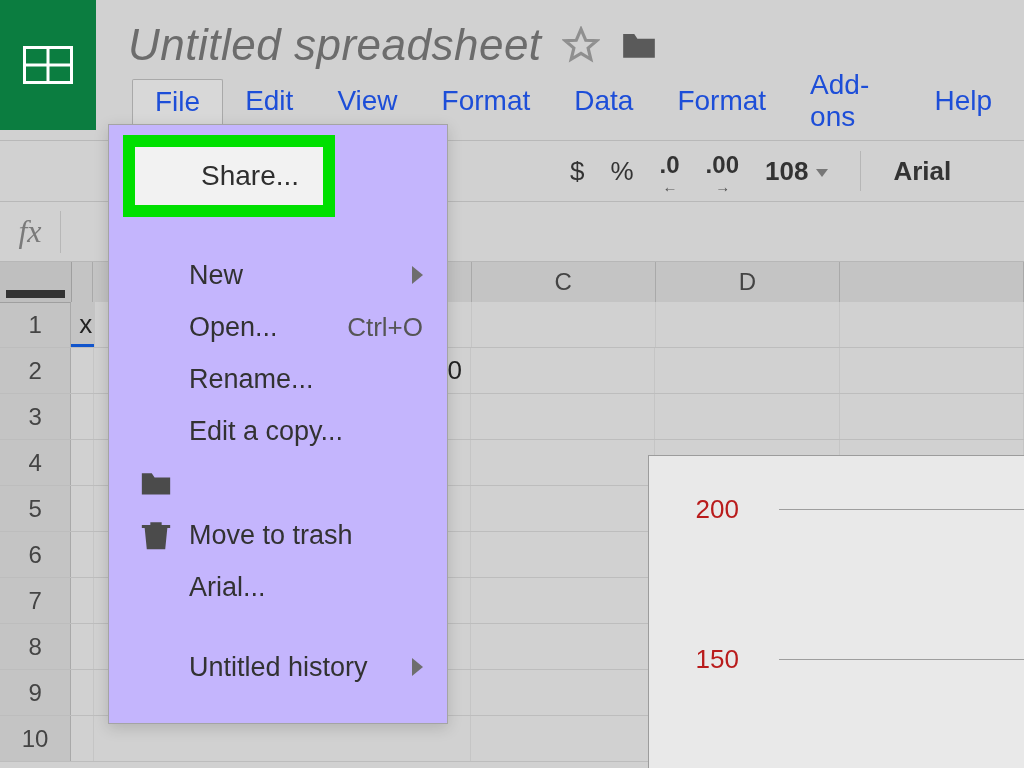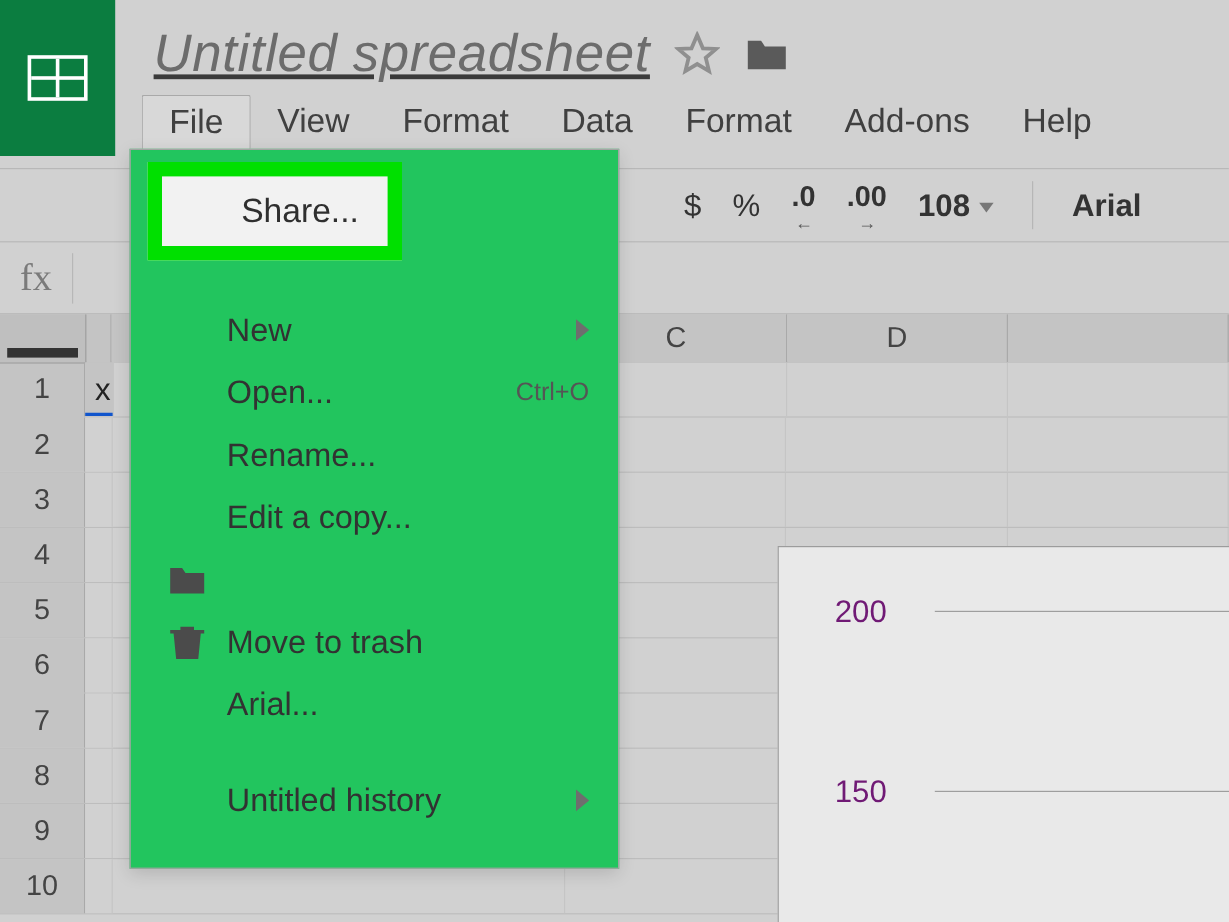--- a/index.html
+++ b/index.html
@@ -30,38 +30,38 @@
   }
   .logo-grid::before, .logo-grid::after {
     content: ""; position: absolute; background: #ffffff;
   }
   .logo-grid::before { left: 50%; top: 0; bottom: 0; width: 3px; transform: translateX(-50%); }
   .logo-grid::after  { top: 50%; left: 0; right: 0; height: 3px; transform: translateY(-50%); }
 
   .doc-title-row {
     position: absolute;
     left: 128px; top: 18px; right: 20px; height: 54px;
-    display: flex; align-items: center; gap: 20px; text-decoration: underline;
+    display: flex; align-items: center; gap: 20px;
   }
   .doc-title {
     font-size: 44px;
     font-style: italic;
     color: #6c6c6c;
     font-weight: 400;
     letter-spacing: 0.5px;
   }
   .star-icon svg { width: 38px; height: 38px; display:block; }
   .folder-icon svg { width: 38px; height: 34px; display:block; }
 
   .menubar {
     position: absolute;
-    left: 118px; top: 78px; right: 10px; height: 46px;
+    left: 132px; top: 78px; right: 10px; height: 46px;
     display: flex; align-items: center; gap: 0;
     font-size: 28px;
-    color: #404040;
+    color: #1d4ed8;
   }
   .menubar .menu-item {
     padding: 6px 22px;
     cursor: default;
   }
   .menubar .menu-item.active {
     background: #d8d8d8;
     border: 1px solid #a9a9a9;
     border-bottom: none;
     border-radius: 2px 2px 0 0;
@@ -101,21 +101,21 @@
   
   .formula-bar {
     position: absolute;
     left: 0; right: 0; top: 202px; height: 60px;
     display: flex; align-items: center;
     border-bottom: 1px solid #b7b7b7;
   }
   .fx {
     width: 60px; text-align: center;
     font-family: Georgia, 'Times New Roman', serif;
-    font-size: 32px; color: #7a7a7a;
+    font-style: italic; font-size: 32px; color: #7a7a7a;
   }
   .fx-sep { width:1px; height: 42px; background:#b7b7b7; margin-right: 12px; }
 
   
   .sheet {
     position: absolute;
     left: 0; right: 0; top: 262px; bottom: 0;
   }
   .col-headers {
     position: absolute;
@@ -177,40 +177,40 @@
     background:#c4c4c4;
   }
   .row.sel .cell.A{
     box-shadow: inset 0 -3px 0 #1155cc;
   }
 
   
   .dropdown {
     position: absolute;
     left: 108px; top: 124px;
-    width: 408px;
-    background: #22c55e;
+    width: 340px;
+    background: #c4b5fd;
     border: 1px solid #a4a4a4;
     box-shadow: 0 4px 14px rgba(0,0,0,0.15);
     z-index: 50;
     padding-bottom: 30px;
   }
   .dd-item {
     position: relative;
     display:flex; align-items:center;
     height: 52px;
     padding: 0 24px 0 80px;
     font-size: 27px; color:#323232;
   }
   .dd-item .lefticon{
     position:absolute; left:30px; top:50%; transform:translateY(-50%);
     width:34px; height:34px; display:flex;align-items:center;justify-content:center;
   }
   .dd-item .shortcut{
-    margin-left:auto; color:#555; font-size:21px;
+    margin-left:auto; color:#555; font-size:26px;
   }
   .dd-item .sub-caret{
     margin-left:auto;
     width:0;height:0;
     border-top:9px solid transparent;
     border-bottom:9px solid transparent;
     border-left:11px solid #6e6e6e;
   }
   .dd-gap { height: 28px; }
   .dd-item.highlight-wrap{
@@ -236,21 +236,21 @@
     bottom: -40px;
     background:#e9e9e9;
     border:1px solid #9c9c9c;
     z-index: 30;
   }
   .chart-inner{
     position:absolute; left:30px; right:0; top:20px; bottom:0;
   }
   .y-tick{
     position:absolute;
-    font-size:26px; color:#701a75;
+    font-size:26px; color:#b91c1c;
     text-align:right; width:60px;
   }
   .gridline{
     position:absolute;
     left: 100px; right:0; height:1px;
     background:#9e9e9e;
   }
 </style>
 </head>
 <body>
@@ -269,20 +269,21 @@
     </span>
     <span class="folder-icon">
       <svg viewBox="0 0 24 20">
           <path fill="#5a5a5a" d="M2 3h7l2 3h11v12H2z"></path>
         </svg>
     </span>
   </div>
 
   <div class="menubar">
     <div class="menu-item active">File</div>
+    <div class="menu-item">Edit</div>
     <div class="menu-item">View</div>
     <div class="menu-item">Format</div>
     <div class="menu-item">Data</div>
     <div class="menu-item">Format</div>
     <div class="menu-item">Add-ons</div>
     <div class="menu-item">Help</div>
   </div>
 </div>
 
 <div class="toolbar">

